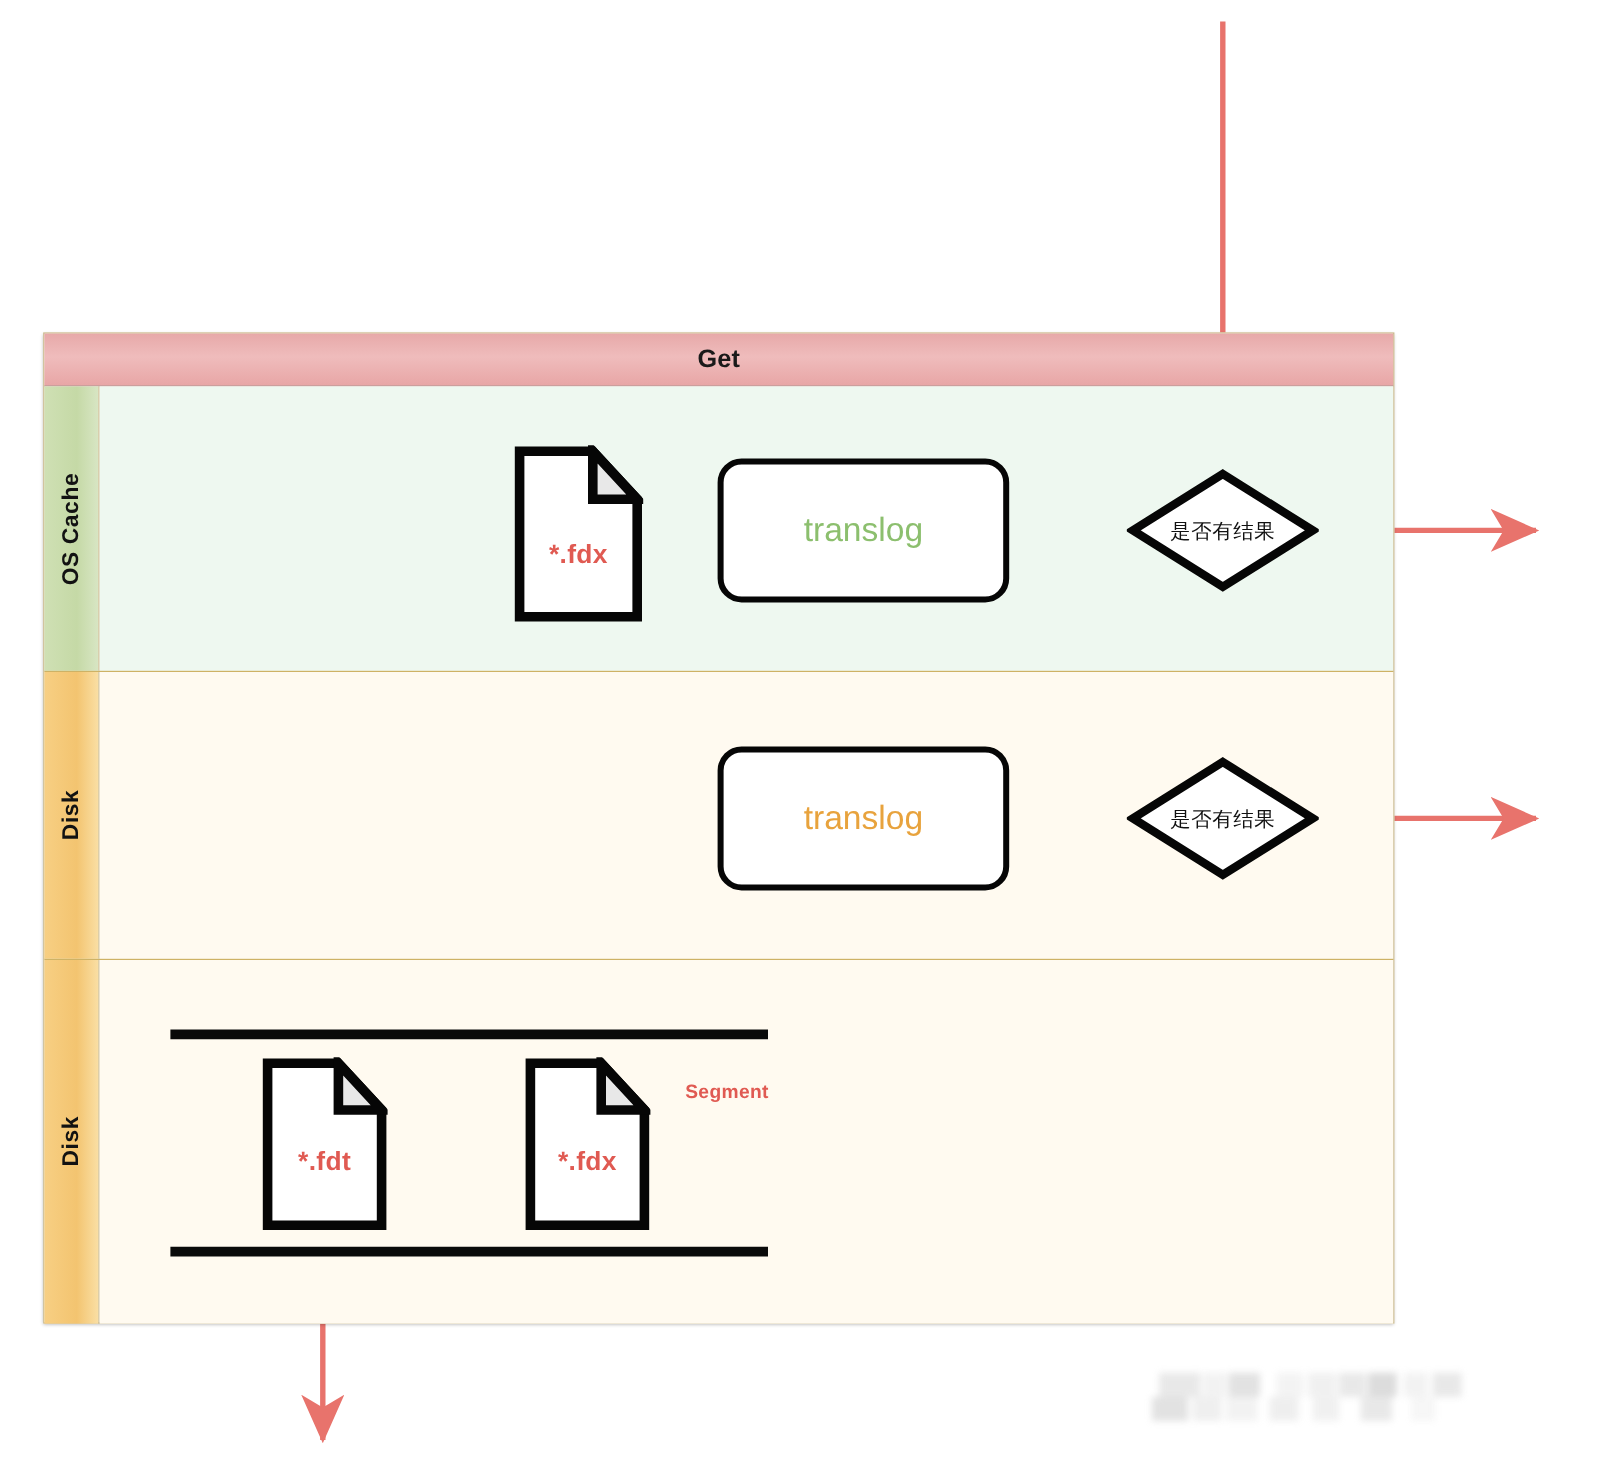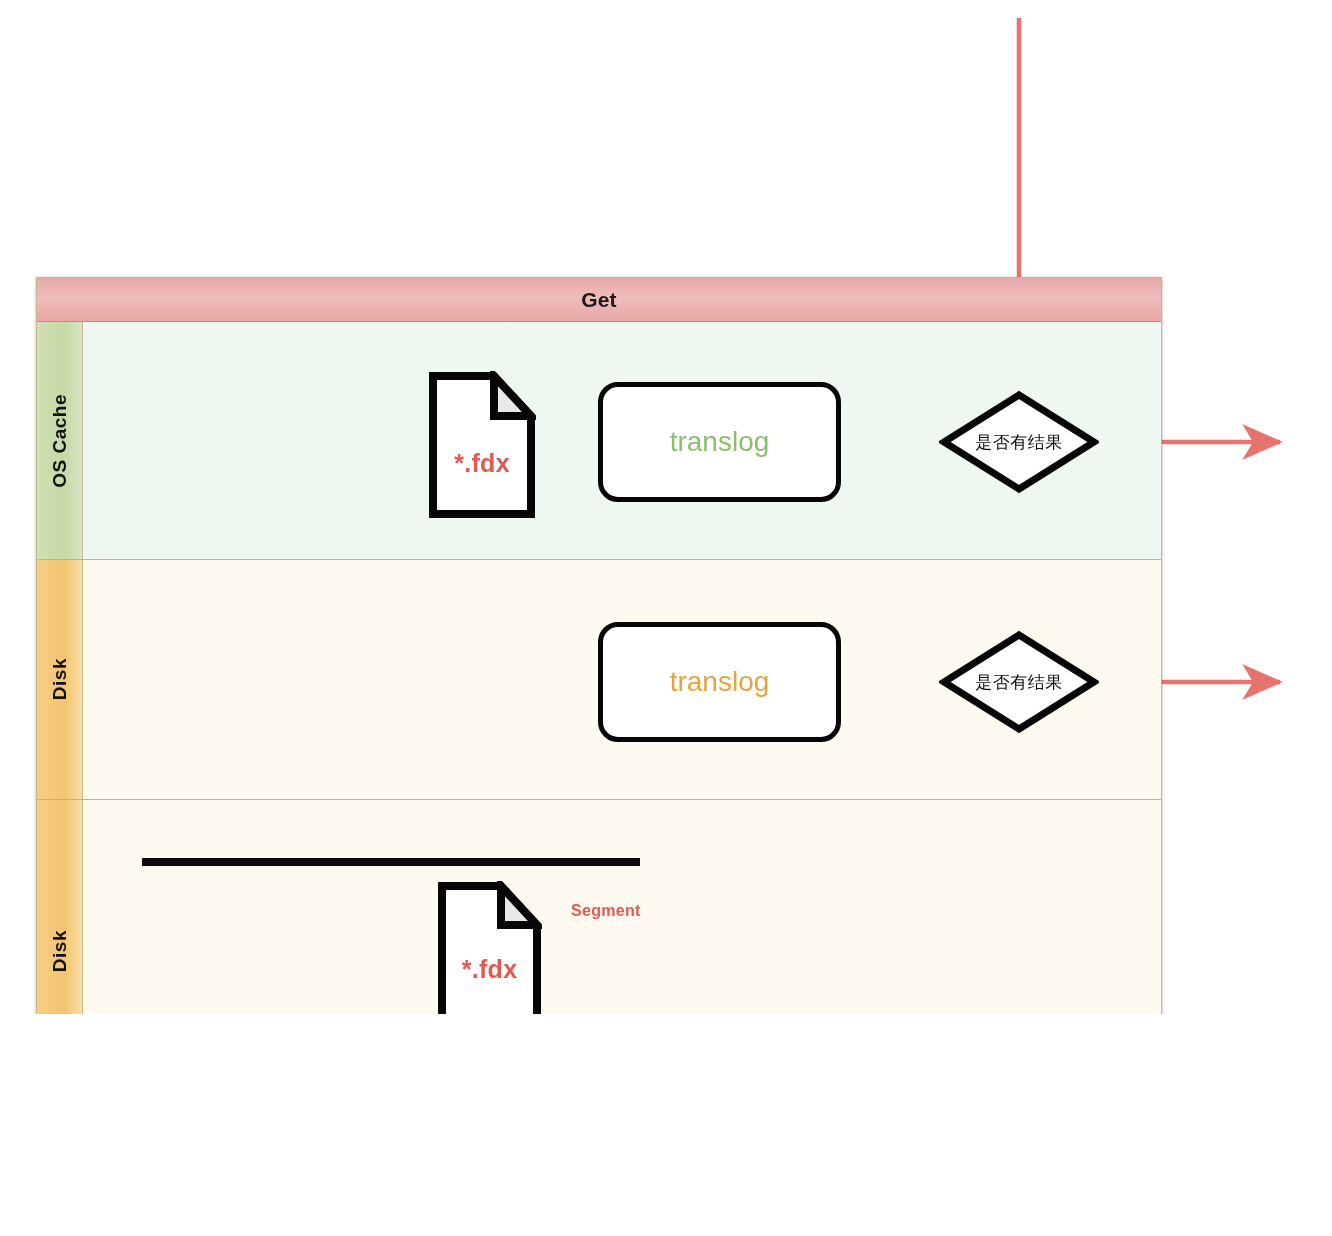--- a/index.html
+++ b/index.html
@@ -7,21 +7,21 @@
     margin: 0;
     padding: 0;
     background: #ffffff;
   }
   body {
     font-family: "Liberation Sans", sans-serif;
   }
   #stage {
     position: relative;
     width: 1332px;
-    height: 1014px;
+    height: 1236px;
     background: #ffffff;
     overflow: hidden;
     border-radius: 24px;
   }
   svg.layer {
     position: absolute;
     left: 0;
     top: 0;
     width: 1332px;
     height: 1236px;
@@ -139,21 +139,21 @@
 
   
   .fileicon {
     position: absolute;
   }
   .fileicon .flabel {
     position: absolute;
     left: 0;
     width: 100%;
     text-align: center;
-    font-size: 25px;
+    font-size: 22px;
     font-weight: bold;
     color: #e05a52;
     letter-spacing: 0.3px;
   }
   #file-fdx-os  { left: 428px; top: 371px; width: 108px; height: 148px; }
   #file-fdx-os  .flabel { top: 78px; }
   #file-fdt     { left: 218px; top: 881px; width: 105px; height: 145px; }
   #file-fdt     .flabel { top: 74px; }
   #file-fdx-seg { left: 437px; top: 881px; width: 105px; height: 145px; }
   #file-fdx-seg .flabel { top: 74px; }
@@ -276,20 +276,27 @@
   </div>
 
   <div class="fileicon" id="file-fdx-os">
     <svg width="108" height="148" viewBox="0 0 108 148">
       <path d="M5,5 L66,5 L103,45 L103,143 L5,143 Z" fill="#ffffff" stroke="#060606" stroke-width="8" stroke-linejoin="miter"></path>
       <path d="M66,5 L66,45 L103,45 Z" fill="#e8e8e8" stroke="#060606" stroke-width="8" stroke-linejoin="miter"></path>
     </svg>
     <div class="flabel">*.fdx</div>
   </div>
 
+  <div class="fileicon" id="file-fdt">
+    <svg width="105" height="145" viewBox="0 0 105 145">
+      <path d="M5,5 L64,5 L100,44 L100,140 L5,140 Z" fill="#ffffff" stroke="#060606" stroke-width="8" stroke-linejoin="miter"></path>
+      <path d="M64,5 L64,44 L100,44 Z" fill="#e8e8e8" stroke="#060606" stroke-width="8" stroke-linejoin="miter"></path>
+    </svg>
+    <div class="flabel">*.fdt</div>
+  </div>
 
   <div class="fileicon" id="file-fdx-seg">
     <svg width="105" height="145" viewBox="0 0 105 145">
       <path d="M5,5 L64,5 L100,44 L100,140 L5,140 Z" fill="#ffffff" stroke="#060606" stroke-width="8" stroke-linejoin="miter"></path>
       <path d="M64,5 L64,44 L100,44 Z" fill="#e8e8e8" stroke="#060606" stroke-width="8" stroke-linejoin="miter"></path>
     </svg>
     <div class="flabel">*.fdx</div>
   </div>
 
   <div id="segment-label">Segment</div>

